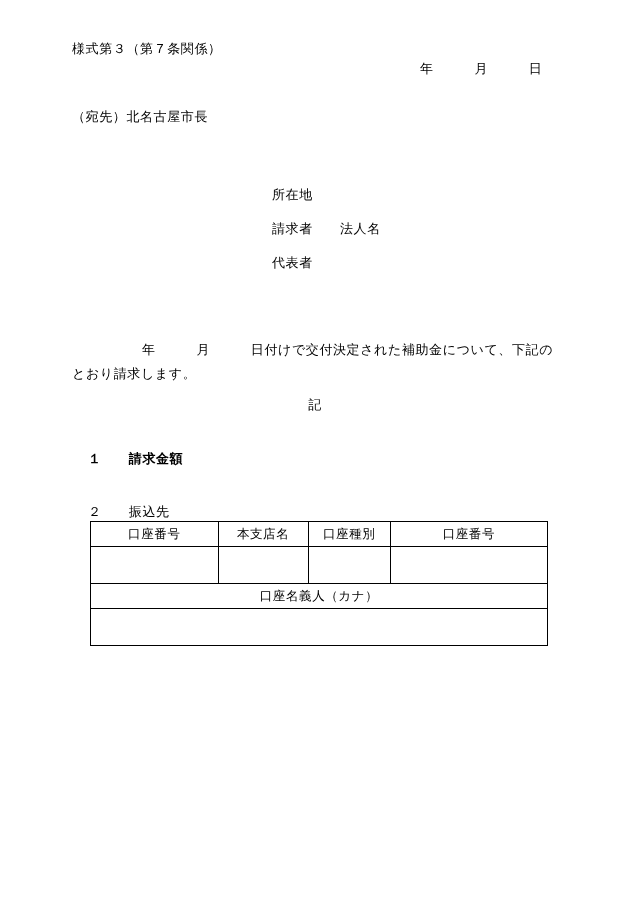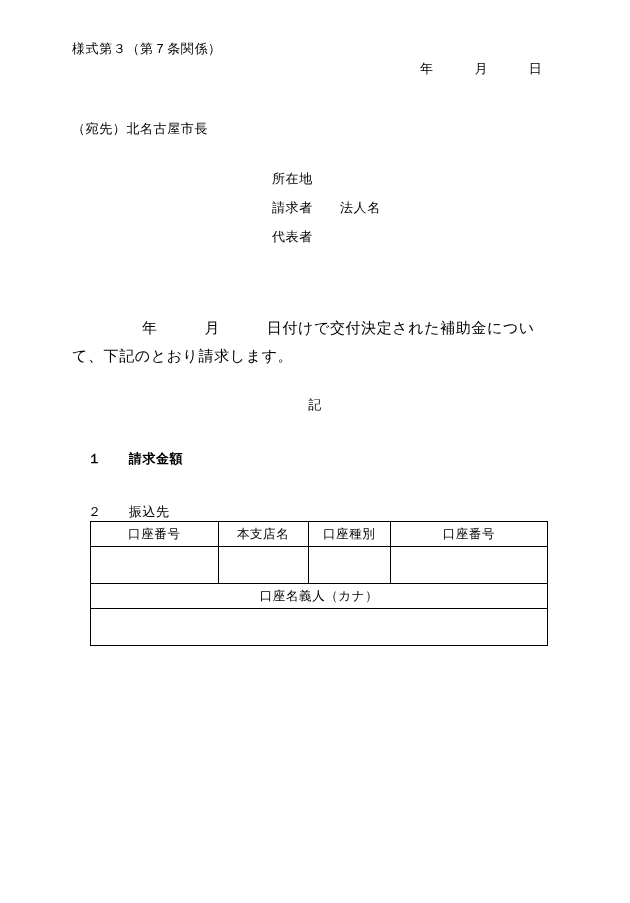--- a/index.html
+++ b/index.html
@@ -32,50 +32,51 @@
   .form-no {
     left: 72px;
     top: 40px;
   }
   .date-line {
     left: 420px;
     top: 60px;
   }
   .addressee {
     left: 72px;
-    top: 120px;
+    top: 108px;
   }
   .req-block {
     position: absolute;
     left: 272px;
     top: 170px;
     font-size: 13px;
     letter-spacing: 0.6px;
   }
   .req-row {
     display: block;
     white-space: pre;
     margin-bottom: 11px;
+    margin-top: 16px;
   }
   .doc-title {
     position: absolute;
     left: 0;
     top: 272px;
     width: 630px;
     text-align: center;
     font-size: 13px;
     letter-spacing: 0.8px;
     white-space: pre;
   }
   .body-para {
     position: absolute;
     left: 72px;
-    top: 315px;
+    top: 338px;
     width: 486px;
-    font-size: 15px;
+    font-size: 13px;
     letter-spacing: 0.6px;
     line-height: 1.85;
     text-indent: 70px;
     white-space: pre-wrap;
   }
   .ki {
     position: absolute;
     left: 0;
     top: 396px;
     width: 630px;

